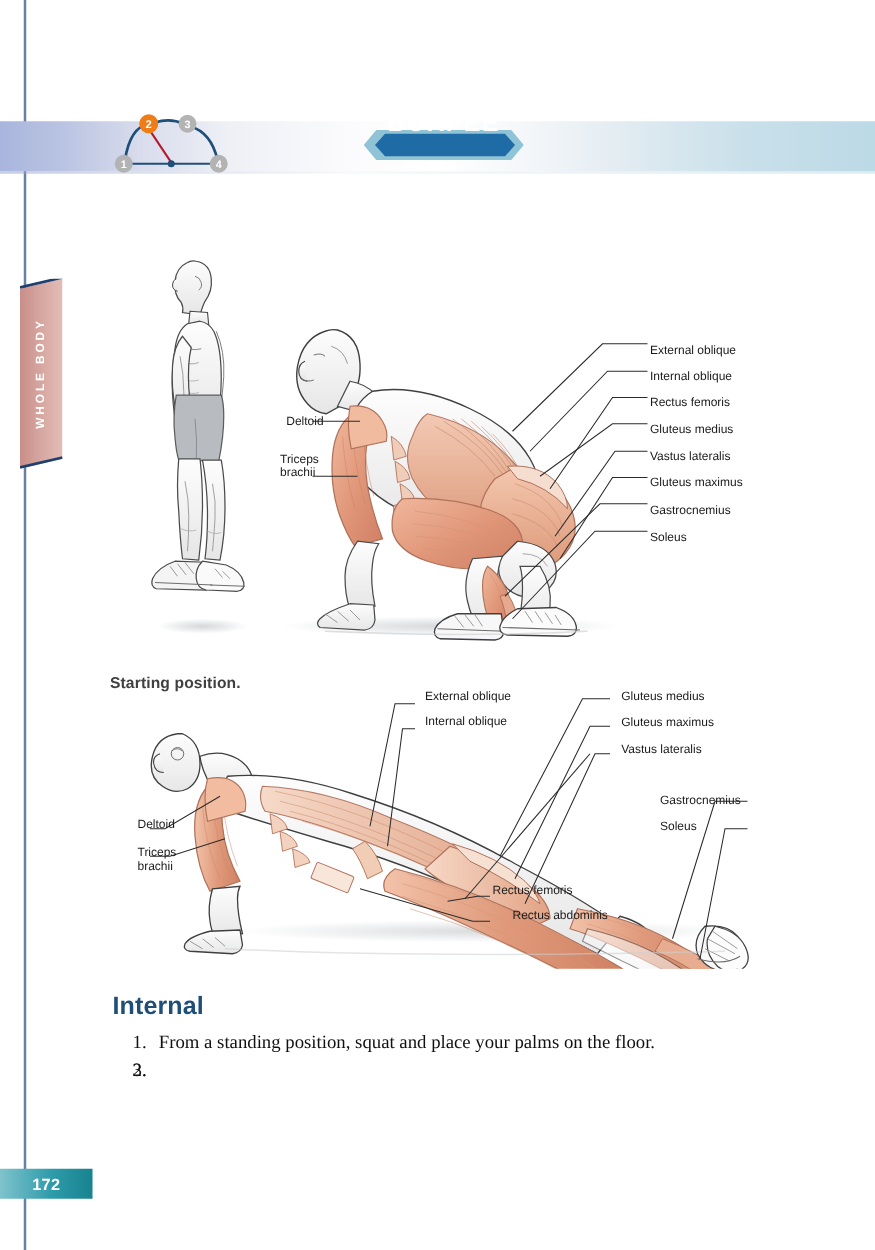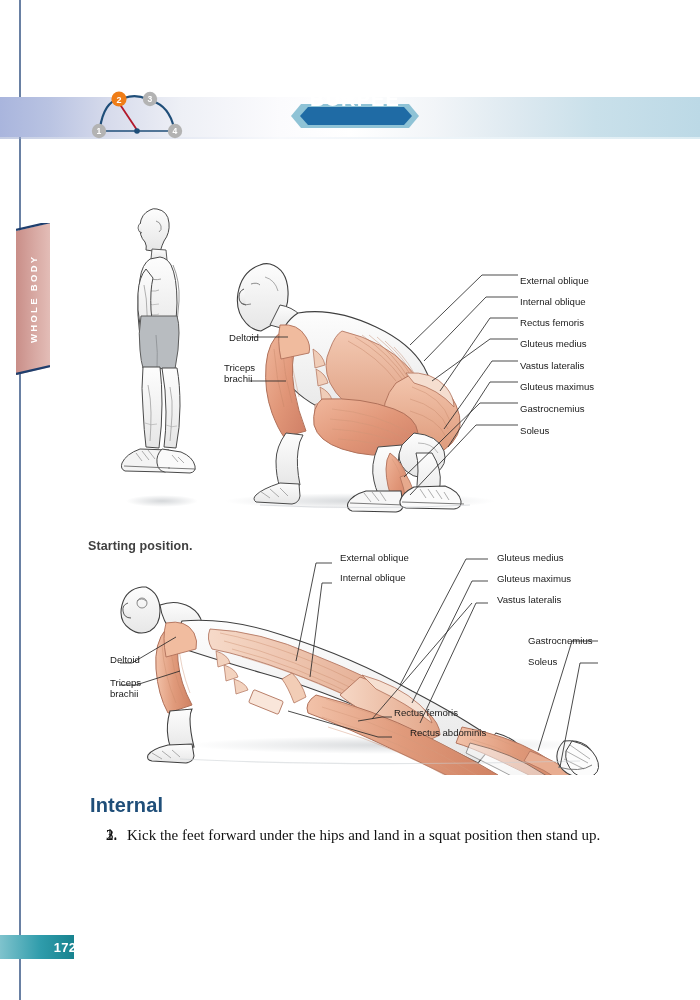--- a/index.html
+++ b/index.html
@@ -159,21 +159,20 @@
     position: absolute;
     left: 0; top: 935px;
     width: 74px; height: 24px;
     display: flex; align-items: center; justify-content: center;
     color: #ffffff;
     font-size: 13px;
     font-weight: bold;
     letter-spacing: .3px;
     font-family: "Liberation Sans", sans-serif;
     pointer-events: none;
-    margin-left: 28px;
   }
 </style>
 </head>
 <body>
 
 <div class="left-edge"></div>
 
 <div class="header-band"></div>
 <div class="header-band-lowline"></div>
 
@@ -547,24 +546,24 @@
 <div class="anno" style="left:110px; top:688px;">brachii</div>
 
 <div class="anno" style="left:394px; top:707px;">Rectus femoris</div>
 <div class="anno" style="left:410px; top:727px;">Rectus abdominis</div>
 
 <div class="exec-heading">Internal</div>
 
 <ol class="exec-list">
   <li>
     <span class="num">1.</span>
+    <span>From a standing position, squat and place your palms on the floor.</span>
   </li>
   <li>
     <span class="num">2.</span>
   </li>
   <li>
     <span class="num">3.</span>
-    <span>Kick the feet forward under the hips and land in a squat position then stand up.</span>
   </li>
 </ol>
 
 <div class="page-num-bar"></div>
 <div class="page-num">172</div>
 
 </body></html>

